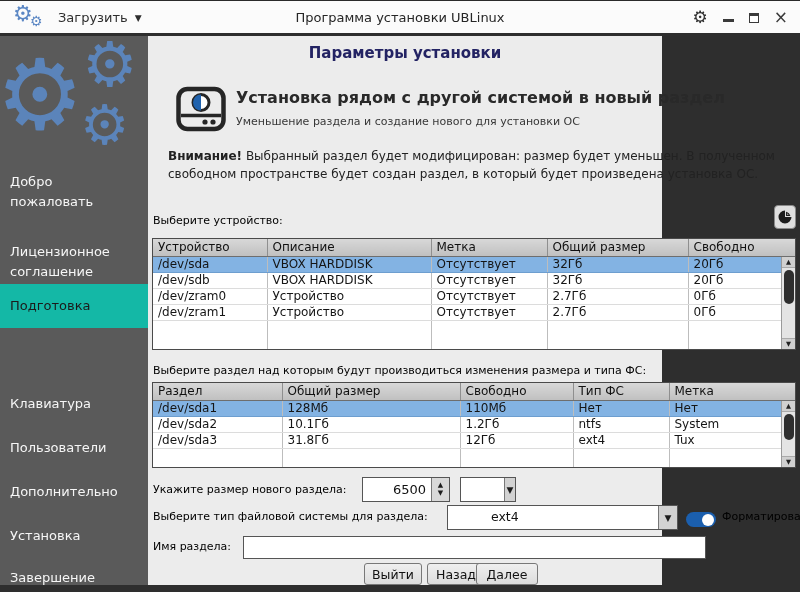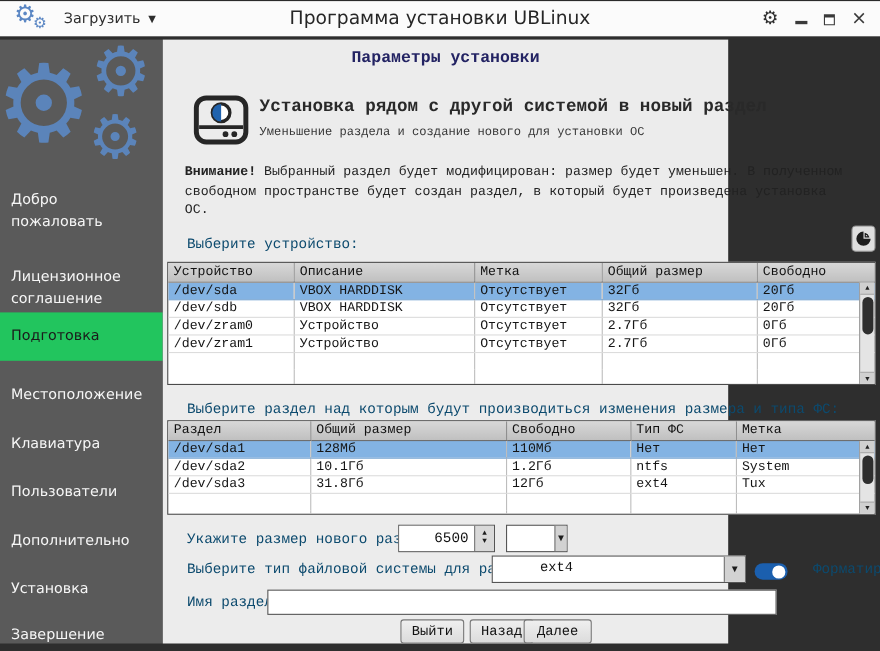--- a/index.html
+++ b/index.html
@@ -7,46 +7,46 @@
   body { font-family:"DejaVu Sans","Liberation Sans",sans-serif; }
   #window { position:relative; width:800px; height:592px; background:#2e2e2e; overflow:hidden; }
 
   
   .titlebar { position:absolute; left:0; top:0; width:800px; height:33px; background:#fbfbfb; border-top:1px solid #2a2a2a; }
   .logo { position:absolute; left:13px; top:1px; width:40px; height:32px; color:#5b87c4; }
   .logo .g-big { position:absolute; left:0; top:1px; font-size:22px; line-height:22px; }
   .logo .g-small { position:absolute; left:17px; top:12px; font-size:14px; line-height:14px; }
   .load-btn { position:absolute; left:58px; top:0; height:33px; display:flex; align-items:center; gap:7px; font-size:13px; color:#2d2d2d; cursor:default; }
   .load-caret { font-size:9px; color:#2d2d2d; }
-  .tb-title { position:absolute; left:150px; right:150px; top:0; height:33px; text-align:center; line-height:33px; font-size:17px; color:#262626; }
+  .tb-title { position:absolute; left:150px; right:150px; top:0; height:33px; text-align:center; line-height:33px; font-size:13px; color:#262626; }
   .tb-right { position:absolute; right:12px; top:0; height:33px; display:flex; align-items:center; gap:15px; }
   .tb-gear { font-size:17px; color:#2e2e2e; line-height:17px; }
   .win-min { width:11px; height:3px; background:#3a3a3a; margin-top:6px; }
   .win-max { width:10px; height:10px; border:1.5px solid #3a3a3a; border-top:3px solid #3a3a3a; background:#fff; }
   .win-close { font-size:17px; line-height:15px; color:#3a3a3a; }
 
   
   .sidebar { position:absolute; left:0; top:36px; width:148px; height:549px; background:#5a5a5a; overflow:hidden; }
   .side-gears { position:absolute; left:0; top:0; width:148px; height:180px; color:#5b84ba; }
   .sg1 { position:absolute; left:-4px; top:10px; font-size:98px; line-height:98px; }
   .sg2 { position:absolute; left:82px; top:-2px; font-size:62px; line-height:62px; }
   .sg3 { position:absolute; left:80px; top:62px; font-size:55px; line-height:55px; }
   .side-item { position:absolute; left:0; width:148px; padding-left:10px; font-size:13px; line-height:20px; color:#f6f6f6; cursor:default; }
-  .side-item.active { background:#22c55e; color:#1b1b1b; height:44px; display:flex; align-items:center; }
-
-  
-  .content { position:absolute; left:148px; top:36px; width:514px; height:549px; background:#ececec;font-family:Liberation Mono, monospace; }
+  .side-item.active { background:#14b8a6; color:#1b1b1b; height:44px; display:flex; align-items:center; }
+
+  
+  .content { position:absolute; left:148px; top:36px; width:514px; height:549px; background:#ececec; }
   .page-title { position:absolute; left:0; right:0; top:8px; text-align:center; font-size:15px; font-weight:bold; color:#232363; }
   .hero-icon { position:absolute; left:26px; top:46px; width:54px; height:54px; }
   .hero-heading { position:absolute; left:88px; top:52px; font-size:16px; font-weight:bold; color:#292929; white-space:nowrap; }
   .hero-sub { position:absolute; left:88px; top:79px; font-size:11px; color:#383838; }
   .warning { position:absolute; left:20px; top:112px; width:612px; font-size:12px; line-height:17.5px; color:#222; }
   .warning b { font-weight:bold; }
 
-  .lbl { position:absolute; font-size:13px; color:#0c4a6e; white-space:nowrap;margin-left:17px; }
+  .lbl { position:absolute; font-size:11px; color:#000000; white-space:nowrap; }
   .device-label { left:5px; top:178px; }
   .partition-label { left:5px; top:328px; }
   .size-label { left:5px; top:447px; }
   .fs-label { left:5px; top:474px; }
   .name-label { left:5px; top:504px; }
 
   .pie-btn { position:absolute; left:626px; top:169px; width:22px; height:24px; background:#dfdfdf; border:1px solid #8a8a8a; border-radius:4px; display:flex; align-items:center; justify-content:center; }
 
   
   .tablebox { position:absolute; left:4px; width:644px; background:#fff; border:1px solid #4a4a4a; overflow:hidden; }
@@ -114,21 +114,20 @@
 
   <div class="sidebar">
     <div class="side-gears">
       <span class="sg1">⚙</span>
       <span class="sg2">⚙</span>
       <span class="sg3">⚙</span>
     </div>
     <div class="side-item" style="top:136px;width:120px;">Добро пожаловать</div>
     <div class="side-item" style="top:206px;width:130px;">Лицензионное соглашение</div>
     <div class="side-item active" style="top:248px;">Подготовка</div>
-    <div class="side-item" style="top:314px;">Местоположение</div>
     <div class="side-item" style="top:358px;">Клавиатура</div>
     <div class="side-item" style="top:402px;">Пользователи</div>
     <div class="side-item" style="top:446px;">Дополнительно</div>
     <div class="side-item" style="top:490px;">Установка</div>
     <div class="side-item" style="top:532px;">Завершение</div>
   </div>
 
   <div class="content">
     <div class="page-title">Параметры установки</div>
 

